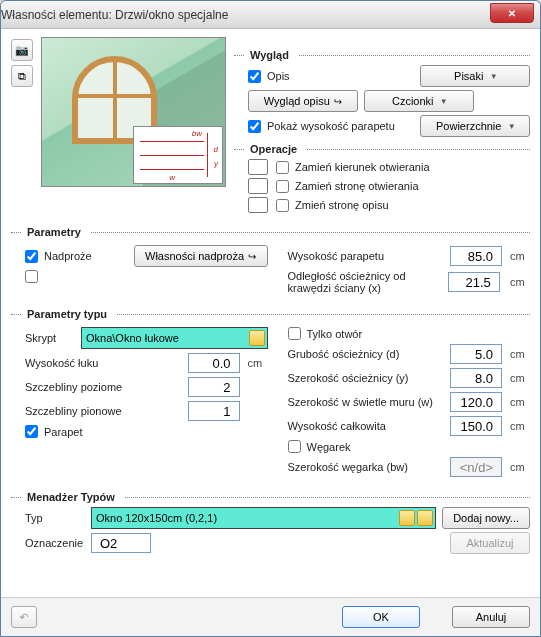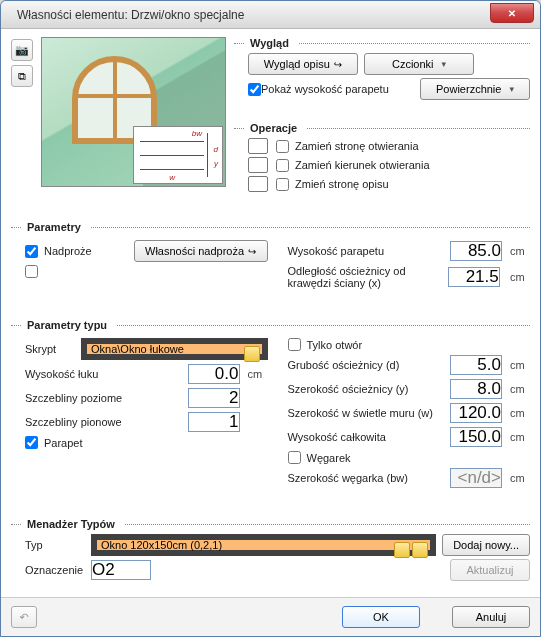--- a/index.html
+++ b/index.html
@@ -20,21 +20,21 @@
     box-shadow: 0 0 6px rgba(0,0,0,0.3);
     display: flex;
     flex-direction: column;
   }
   .titlebar {
     height: 28px;
     background: linear-gradient(to bottom, #f7f7f7 0%, #e8e8e8 50%, #d8d8d8 100%);
     border-bottom: 1px solid #b8b8b8;
     display: flex;
     align-items: center;
-    padding-left: 16px;
+    padding-left: 0;
     border-radius: 6px 6px 0 0;
     position: relative;
   }
   .titlebar-text { color: #333; font-size: 12px; }
   .close-btn {
     position: absolute;
     right: 6px; top: 2px;
     width: 44px; height: 20px;
     background: linear-gradient(to bottom, #e78a8a 0%, #d04c4c 45%, #c62828 100%);
     border: 1px solid #9c3030;
@@ -96,21 +96,21 @@
   .preview .dim-box .dl3 { left:6px; right:18px; top:42px; height:1px;}
   .preview .dim-box .dvr { right:14px; top:6px; bottom:6px; width:1px;}
   .preview .dim-box .lbl { position:absolute; font-size:8px; color:#b02020; font-style:italic;}
   .preview .dim-box .lbl.bw { right:20px; top:2px;}
   .preview .dim-box .lbl.d  { right:4px; top:18px;}
   .preview .dim-box .lbl.y  { right:4px; top:32px;}
   .preview .dim-box .lbl.w  { left:40%; bottom:1px;}
 
   .group {
     position: relative;
-    margin-top: 22px;
+    margin-top: 6px;
   }
   .group-title {
     display:flex; align-items:center; gap:6px;
     font-weight: bold;
     color: #222;
     margin-bottom: 4px;
   }
   .group-title::before {
     content:""; display:inline-block; width:10px; height:0;
     border-top: 1px dotted #888;
@@ -132,41 +132,41 @@
     font-size: 11px;
     cursor:pointer;
     display:inline-flex; align-items:center; justify-content:center; gap:4px;
     min-width: 90px;
   }
   .btn.drop::after {
     content:"▾"; font-size:9px; color:#555; margin-left:4px;
   }
   .txt {
     height: 20px; border:1px solid #7a9ac0; background:#fff;
-    font-size:17px; padding: 1px 0; text-align:right;
+    font-size:13px; padding: 1px 8px; text-align:right;
   }
   .txt.left { text-align:left; }
   .unit { width:20px; color:#444; }
   .lbl { color:#222; }
   .cols2 { display:flex; gap:20px; }
   .col { flex:1; }
 
   .right-top { flex:1; }
   .right-top .btn { width:110px; }
   .op-ico {
     display:inline-block; width:20px; height:16px; border:1px solid #777;
     border-radius:2px; margin-right:2px; position:relative; background:#fff;
   }
 
   .param-row { display:flex; align-items:center; justify-content:space-between; margin:4px 0; gap:8px;}
   .param-row .lbl { flex:1; }
   .param-row .txt { width:52px; }
 
   .script-field {
-    height:22px; border:6px solid #404040; background:#fdba74; display:flex; align-items:center;
+    height:22px; border:1px solid #404040; background:#5eead4; display:flex; align-items:center;
     padding:0 4px; flex:1; position:relative;
   }
   .script-field .tool {
     position:absolute; right:2px; top:2px; width:16px; height:16px;
     background: linear-gradient(#fceaa0,#f0c840); border:1px solid #c79a20;
     border-radius:2px; cursor:pointer;
   }
 
   .bottom-bar {
     display:flex; justify-content:flex-end; gap:8px;
@@ -219,53 +219,60 @@
             <div class="dline dl3"></div>
             <div class="dline dvr"></div>
           <span class="lbl bw">bw</span>
           <span class="lbl d">d</span>
           <span class="lbl y">y</span>
           <span class="lbl w">w</span>
         </div>
       </div>
 
       <div class="right-top">
-        <div class="group" style="margin-top:0">
+        <div class="group" style="margin-top:12px">
           <div class="group-title">
               <span>Wygląd</span>
             </div>
+          <div class="row indent" style="justify-content:space-between">
+            <span style="display:flex;align-items:center;gap:6px">
+              <input type="checkbox" checked="" style="">
+              <span class="lbl">Opis</span>
+            </span>
+            <button class="btn drop">Pisaki</button>
+          </div>
           <div class="row indent" style="">
             <button class="btn" style="min-width:110px">
               <span>Wygląd opisu</span>
                 <span style="font-size:10px">↪</span>
             </button>
             <button class="btn drop">Czcionki</button>
           </div>
           <div class="row indent" style="justify-content:space-between">
-            <span style="display:flex;align-items:center;">
+            <span style="display:flex;align-items:center;gap:6px">
               <input type="checkbox" checked="" style="">
               <span class="lbl">Pokaż wysokość parapetu</span>
             </span>
             <button class="btn drop">Powierzchnie</button>
           </div>
         </div>
 
         <div class="group">
           <div class="group-title">
               <span>Operacje</span>
             </div>
           <div class="row indent">
             <span class="op-ico"></span>
             <input type="checkbox" style="">
-            <span class="lbl">Zamień stronę otwierania</span>
+            <span class="lbl">Zamień kierunek otwierania</span>
           </div>
           <div class="row indent">
             <span class="op-ico"></span>
             <input type="checkbox" style="">
-            <span class="lbl">Zamień kierunek otwierania</span>
+            <span class="lbl">Zamień stronę otwierania</span>
           </div>
           <div class="row indent">
             <span class="op-ico"></span>
             <input type="checkbox" style="">
             <span class="lbl">Zmień stronę opisu</span>
           </div>
         </div>
       </div>
     </div>
 

